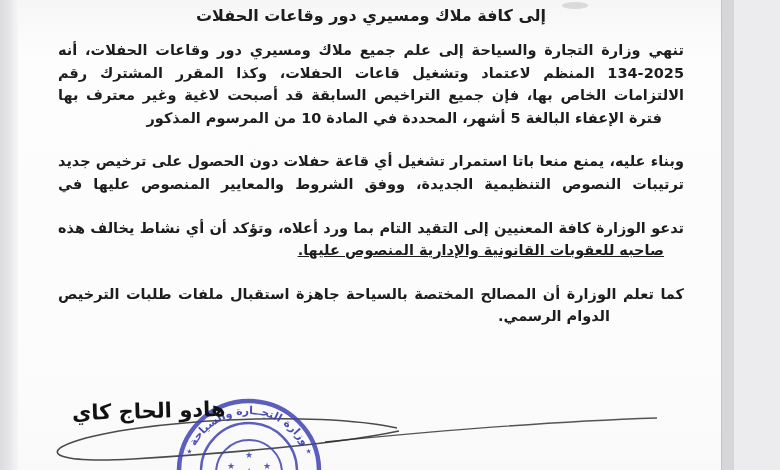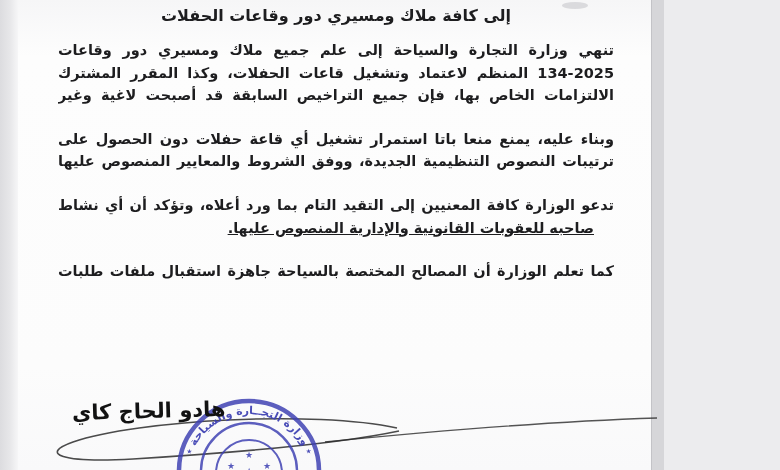--- a/index.html
+++ b/index.html
@@ -1,18 +1,18 @@
 <!DOCTYPE html>
 <html lang="ar"><head>
 <meta charset="utf-8">
 <style>
   html,body{margin:0;padding:0;}
   body{width:780px;height:470px;overflow:hidden;background:#ececee;
        font-family:"DejaVu Sans","Liberation Sans",sans-serif;}
-  .screen{position:relative;width:664px;height:470px;overflow:hidden;
+  .screen{position:relative;width:734px;height:470px;overflow:hidden;
           background:linear-gradient(180deg,#f6f6f7 0%,#fdfdfd 12%,#fcfcfc 78%,#f9f9fa 100%);}
   
   .edge-left{position:absolute;left:0;top:0;width:18px;height:470px;
              background:linear-gradient(90deg,#dcdcdf 0%,#e7e7e9 55%,#f6f6f7 100%);}
   .edge-right{position:absolute;right:0;top:0;width:12px;height:470px;
               background:#d6d6d9;border-left:1px solid #c3c3c7;}
   .smudge{position:absolute;left:562px;top:2px;width:26px;height:7px;border-radius:50%;
           background:#d0d0d4;opacity:.75;}
   
   .doc{position:absolute;left:58px;right:50px;top:6px;direction:rtl;color:#1d1d1f;}
@@ -43,34 +43,36 @@
   <div class="edge-right"></div>
   <div class="smudge"></div>
 
   <div class="doc" dir="rtl">
     <div class="title">إلى كافة ملاك ومسيري دور وقاعات الحفلات</div>
 
     <div class="para">
       <div class="line l-full">تنهي وزارة التجارة والسياحة إلى علم جميع ملاك ومسيري دور وقاعات الحفلات، أنه واعتبارا للمرسوم رقم</div>
       <div class="line l-full">134-2025 المنظم لاعتماد وتشغيل قاعات الحفلات، وكذا المقرر المشترك رقم 2025/1038 المتعلق بدفتر</div>
       <div class="line l-full">الالتزامات الخاص بها، فإن جميع التراخيص السابقة قد أصبحت لاغية وغير معترف بها قانونًا، وذلك بعد انقضاء</div>
+      <div class="line l-last pr-22">فترة الإعفاء البالغة 5 أشهر، المحددة في المادة 10 من المرسوم المذكور</div>
     </div>
 
     <div class="para">
       <div class="line l-full">وبناء عليه، يمنع منعا باتا استمرار تشغيل أي قاعة حفلات دون الحصول على ترخيص جديد صادر بموجب</div>
       <div class="line l-full">ترتيبات النصوص التنظيمية الجديدة، ووفق الشروط والمعايير المنصوص عليها في المرسوم ودفتر الالتزامات</div>
     </div>
 
     <div class="para">
       <div class="line l-full">تدعو الوزارة كافة المعنيين إلى التقيد التام بما ورد أعلاه، وتؤكد أن أي نشاط يخالف هذه المقتضيات سيعرض</div>
       <div class="line l-last pr-20">صاحبه للعقوبات القانونية والإدارية المنصوص عليها.</div>
     </div>
 
     <div class="para">
       <div class="line l-full">كما تعلم الوزارة أن المصالح المختصة بالسياحة جاهزة استقبال ملفات طلبات الترخيص الجديدة خلال أوقات</div>
+      <div class="line l-last pr-74">الدوام الرسمي.</div>
     </div>
   </div>
 
   <svg class="flourish" width="650" height="64" viewBox="0 0 650 64">
     <path d="M 372 24 C 290 6, 112 16, 48 38 C 14 50, 36 59, 108 55 C 222 48, 322 38, 374 27" fill="none" stroke="#2b2b2b" stroke-width="1.6" opacity="0.85"></path>
     <path d="M 300 38 C 420 26, 540 17, 632 14" fill="none" stroke="#2b2b2b" stroke-width="1.4" opacity="0.8"></path>
   </svg>
 
   <svg class="stamp" width="172" height="172" viewBox="0 0 172 172">
     <g stroke="#3c3fb2" fill="none" opacity="0.9">

